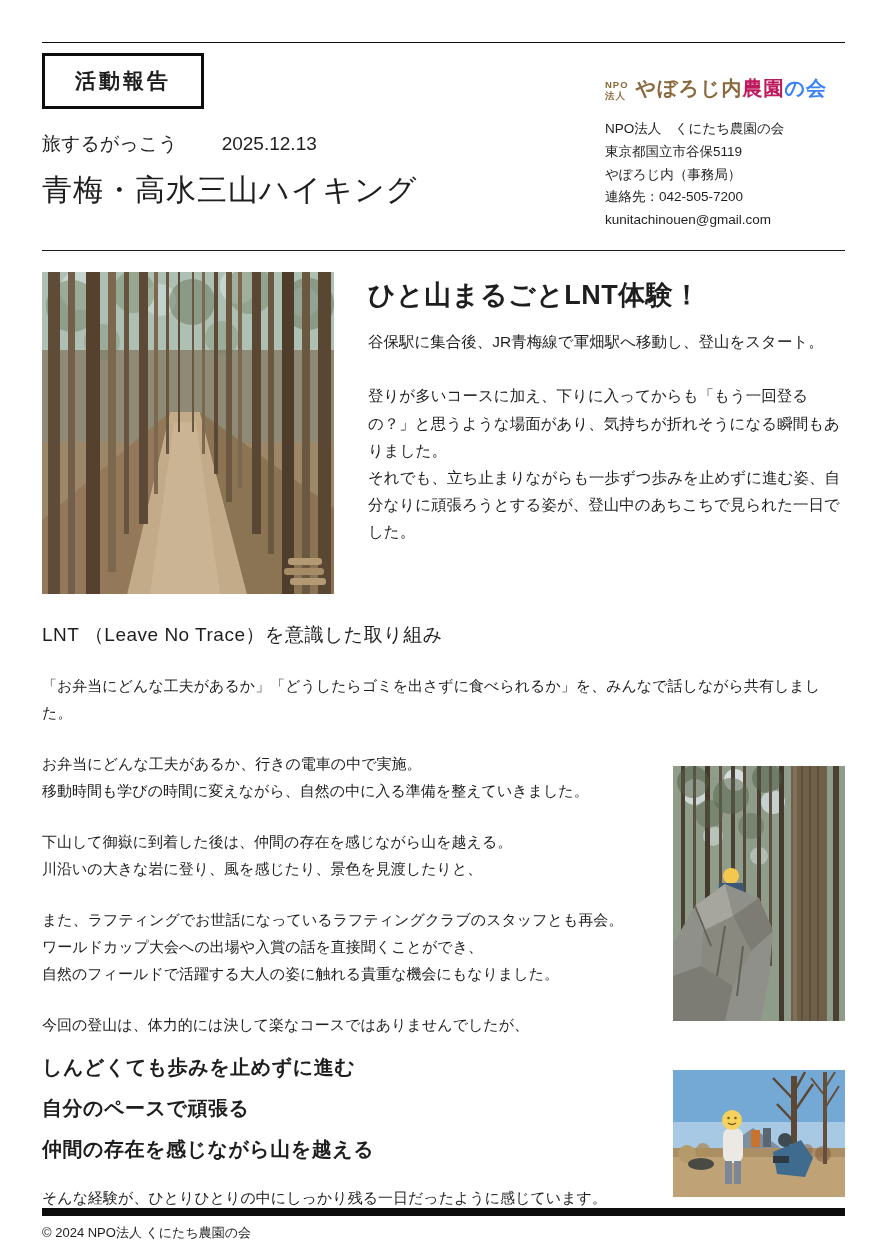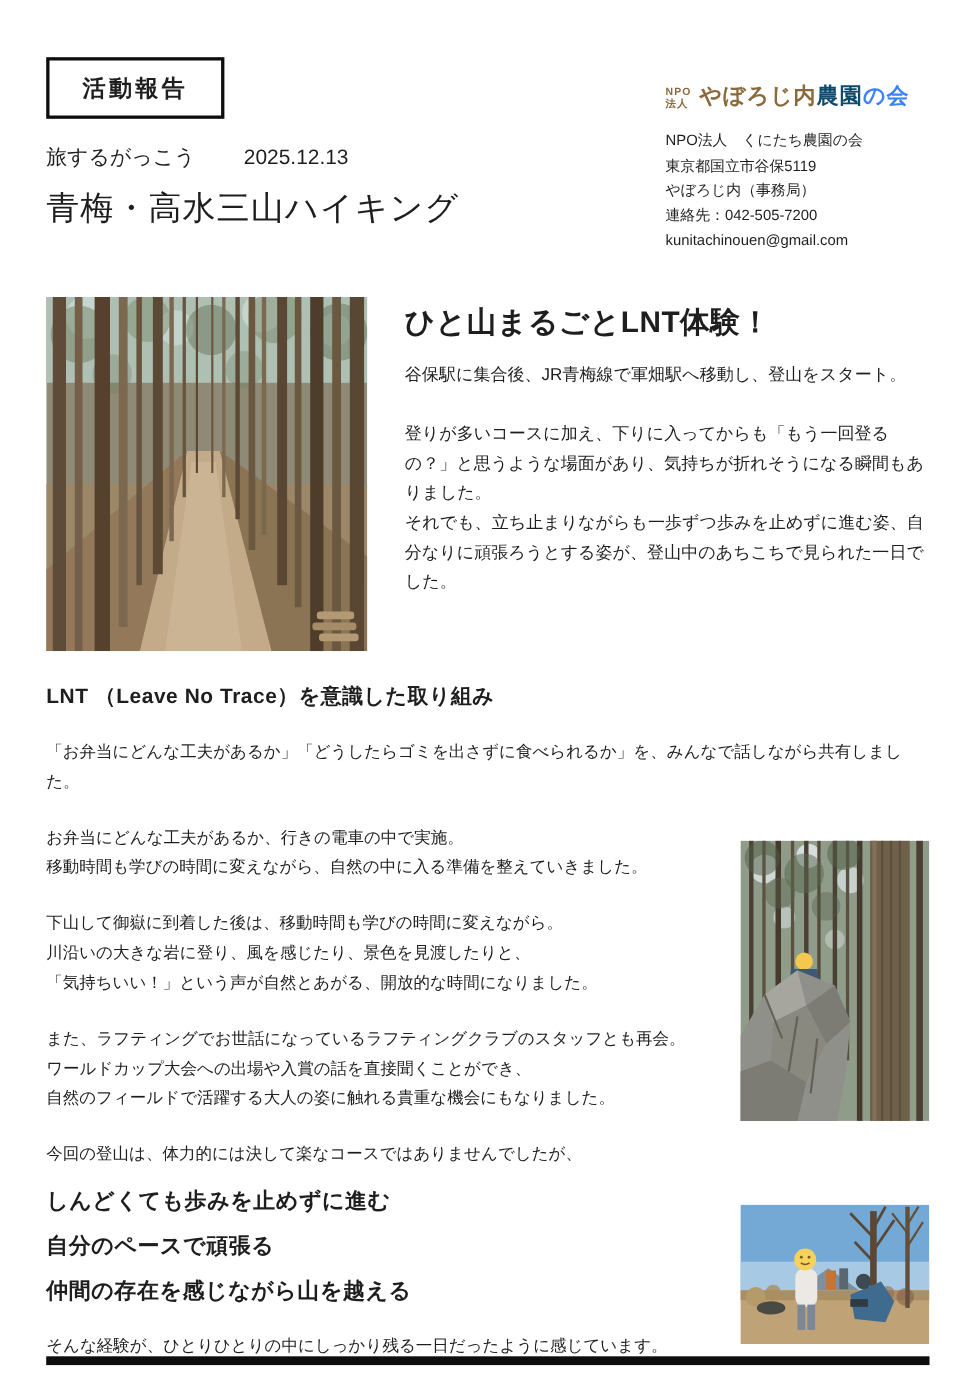--- a/index.html
+++ b/index.html
@@ -20,34 +20,34 @@
   }
   .series-line { margin-top: 22px; font-size: 19px; }
   .series-line .date { margin-left: 44px; }
   .page-title { margin-top: 13px; font-size: 30px; font-weight: 500; letter-spacing: 1px; }
 
   .right-head { width: 240px; flex: none; padding-top: 22px; }
   .logo-row { display: flex; align-items: flex-end; gap: 7px; }
   .logo-npo { font-size: 9.5px; font-weight: bold; color: #8a6a3c; line-height: 1.15; letter-spacing: 1px; }
   .logo-brand { font-size: 20px; font-weight: bold; letter-spacing: 1px; white-space: nowrap; }
   .logo-brand .seg1 { color: #8a6a3c; }
-  .logo-brand .seg2 { color: #0c4a6e; }
+  .logo-brand .seg2 { color: #be185d; }
   .logo-brand .seg3 { color: #3b82f6; }
   .contact { margin-top: 16px; font-size: 13.5px; line-height: 1.68; }
 
   .divider { height: 2px; background: #1a1a1a; margin-top: 18px; }
 
   .intro { display: flex; gap: 34px; margin-top: 22px; }
   .photo-frame { flex: none; overflow: hidden; }
   .photo-trail { width: 292px; height: 322px; }
   .intro-text { flex: 1; font-size: 15.5px; line-height: 1.75; }
   .intro-h { font-size: 27px; font-weight: bold; margin-bottom: 9px; letter-spacing: 0.5px; }
   .blockgap { height: 27px; }
 
-  .lnt-h { font-size: 19px; font-weight: bold; margin-top: 28px; letter-spacing: 0.5px; }
+  .lnt-h { font-size: 19px; font-weight: normal; margin-top: 28px; letter-spacing: 0.5px; }
   .body-block { font-size: 15px; line-height: 1.8; margin-top: 24px; }
 
   .photo-rock { float: right; width: 172px; height: 255px; margin: 40px 0 0 20px; }
   .photo-summit { float: right; width: 172px; height: 127px; margin: 30px 0 0 20px; }
 
   .highlight-wrap { margin-top: 2px; }
   .highlight { font-size: 20px; font-weight: bold; line-height: 1.4; margin-top: 13px; letter-spacing: 0.5px; }
   .closing { font-size: 15px; margin-top: 26px; }
 
   .footer { margin-top: auto; clear: both; }
@@ -189,23 +189,22 @@
         <polygon points="30,165 60,150 78,185 60,220 28,200" fill="#89897f"></polygon>
         <polygon points="0,210 28,200 60,220 52,255 0,255" fill="#7c7c74"></polygon>
         <path d="M22,140 L38,180 M52,160 L44,210 M70,180 L64,230" stroke="#62625a" stroke-width="2" fill="none"></path>
       </svg>
     </div>
     <div class="body-block">
       <div>お弁当にどんな工夫があるか、行きの電車の中で実施。</div>
       <div>移動時間も学びの時間に変えながら、自然の中に入る準備を整えていきました。</div>
     </div>
     <div class="body-block">
-      <div>下山して御嶽に到着した後は、移動時間も学びの時間に変えながら。</div>
+      <div>下山して御嶽に到着した後は、仲間の存在を感じながら山を越える。</div>
       <div>川沿いの大きな岩に登り、風を感じたり、景色を見渡したりと、</div>
-      <div>「気持ちいい！」という声が自然とあがる、開放的な時間になりました。</div>
     </div>
     <div class="body-block">
       <div>また、ラフティングでお世話になっているラフティングクラブのスタッフとも再会。</div>
       <div>ワールドカップ大会への出場や入賞の話を直接聞くことができ、</div>
       <div>自然のフィールドで活躍する大人の姿に触れる貴重な機会にもなりました。</div>
     </div>
     <div class="body-block">今回の登山は、体力的には決して楽なコースではありませんでしたが、</div>
   </div>
 
   <div class="highlight-wrap">

